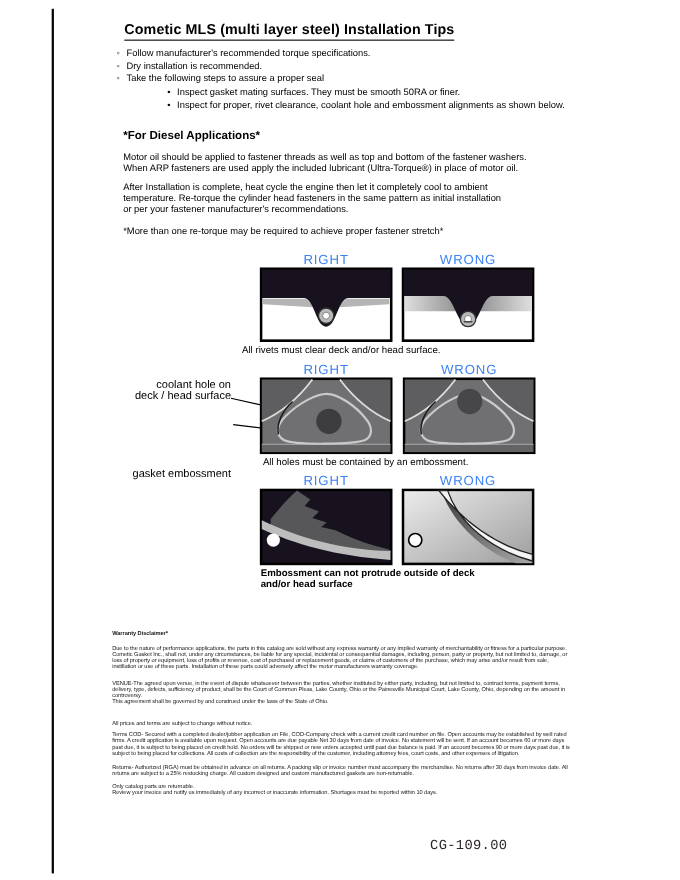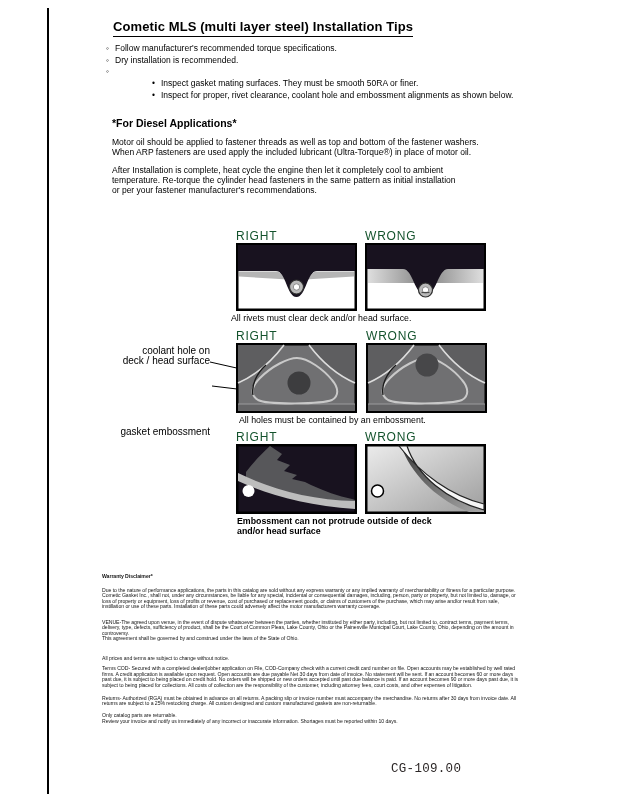--- a/index.html
+++ b/index.html
@@ -16,21 +16,21 @@
   }
 
   .bullets { position:absolute; left:106px; top:43px; font-size:8.5px; line-height:11.7px; }
   .brow { display:flex; }
   .brow .mk { width:9px; flex:0 0 9px; }
   .brow.sub { margin-left:46px; }
 
   .dheading { position:absolute; left:112px; top:117px; font-size:10.5px; font-weight:bold; }
   .para { position:absolute; left:112px; font-size:8.5px; line-height:10.2px; width:440px; }
 
-  .figlabel { position:absolute; width:121px; font-size:12px; letter-spacing:0.8px; color:#14532d; }
+  .figlabel { position:absolute; width:121px; text-align:center; font-size:12px; letter-spacing:0.8px; color:#3b82f6; }
   .figbox { position:absolute; }
   .caption { position:absolute; font-size:8.8px; line-height:9.8px; color:#000; }
 
   .anno { position:absolute; left:100px; width:110px; text-align:right; font-size:10px; line-height:10px; }
   .pointer-overlay { position:absolute; left:118px; top:345px; }
 
   .fineprint-wrap { position:absolute; left:102px; top:573px; width:430px; }
   .fineprint {
     width:836px; transform:scale(0.5); transform-origin:0 0;
     font-size:10.3px; line-height:11px; color:#151515; letter-spacing:-0.1px;
@@ -57,20 +57,21 @@
     <div class="brow">
       <span class="mk">◦</span>
       <span>Follow manufacturer's recommended torque specifications.</span>
     </div>
     <div class="brow">
       <span class="mk">◦</span>
       <span>Dry installation is recommended.</span>
     </div>
     <div class="brow">
       <span class="mk">◦</span>
+      <span>Take the following steps to assure a proper seal</span>
     </div>
     <div class="brow sub">
       <span class="mk">•</span>
       <span>Inspect gasket mating surfaces.  They must be smooth 50RA or finer.</span>
     </div>
     <div class="brow sub">
       <span class="mk">•</span>
       <span>Inspect for proper, rivet clearance, coolant hole and embossment alignments as shown below.</span>
     </div>
   </div>
@@ -81,20 +82,21 @@
     <div>After Installation is complete, heat cycle the engine then let it completely cool to ambient</div>
     <div>temperature. Re-torque the cylinder head fasteners in the same pattern as initial installation</div>
     <div>or per your fastener manufacturer's recommendations.</div>
   </div>
 
   <div class="para" style="top:137px">
     <div>Motor oil should be applied to fastener threads as well as top and bottom of the fastener washers.</div>
     <div>When ARP fasteners are used apply the included lubricant (Ultra-Torque®) in place of motor oil.</div>
   </div>
 
+  <div class="para" style="top:205px">*More than one re-torque may be required to achieve proper fastener stretch*</div>
 
   <div class="figlabel" style="left:236px; top:229px;">RIGHT</div>
   <div class="figlabel" style="left:365px; top:229px;">WRONG</div>
 
   <svg class="figbox" style="left:236px; top:243px;" width="121" height="68" viewBox="0 0 121 68">
     <rect x="1.25" y="1.25" width="118.5" height="65.5" fill="#ffffff" stroke="#000" stroke-width="2.5"></rect>
     <polygon points="3,28.5 42,28.5 52,36.5 3,33.5" fill="#b5b5b5"></polygon>
     <polygon points="118,28.5 79,28.5 69,36.5 118,33.5" fill="#b5b5b5"></polygon>
     <path d="M2,2 H119 V28 H81 C71,28 70,54 60.5,54 C51,54 50,28 40,28 H2 Z" fill="#18121f"></path>
     <circle cx="60.5" cy="44" r="7" fill="#b9b9b9" stroke="#2e2e2e" stroke-width="1.2"></circle>
@@ -114,21 +116,21 @@
     </defs>
     <rect x="1.25" y="1.25" width="118.5" height="65.5" fill="#ffffff" stroke="#000" stroke-width="2.5"></rect>
     <polygon points="3,26 44,26 56,40 3,40" fill="url(#gw1)"></polygon>
     <polygon points="118,26 77,26 65,40 118,40" fill="url(#gw2)"></polygon>
     <path d="M2,2 H119 V26 H83 C73,26 71.5,52 60.5,52 C49.5,52 48,26 38,26 H2 Z" fill="#18121f"></path>
     <circle cx="60.5" cy="47" r="7" fill="#b9b9b9" stroke="#2e2e2e" stroke-width="1.2"></circle>
     <circle cx="60.5" cy="47" r="3.2" fill="#fff" stroke="#777" stroke-width="0.8"></circle>
     <line x1="56.5" y1="49.5" x2="64.5" y2="49.5" stroke="#4a4a4a" stroke-width="1.2"></line>
   </svg>
 
-  <div class="caption" style="left:231px; top:314px;text-align:center;">All rivets must clear deck and/or head surface.</div>
+  <div class="caption" style="left:220px; top:314px;text-align:center;">All rivets must clear deck and/or head surface.</div>
 
   <div class="figlabel" style="left:236px; top:329px;">RIGHT</div>
   <div class="figlabel" style="left:366px; top:329px;">WRONG</div>
 
   <div class="anno" style="top:346px;">
     <div>coolant hole on</div>
     <div>deck / head surface</div>
   </div>
   <div class="anno" style="top:379px;margin-top:48px;">gasket embossment</div>
 

